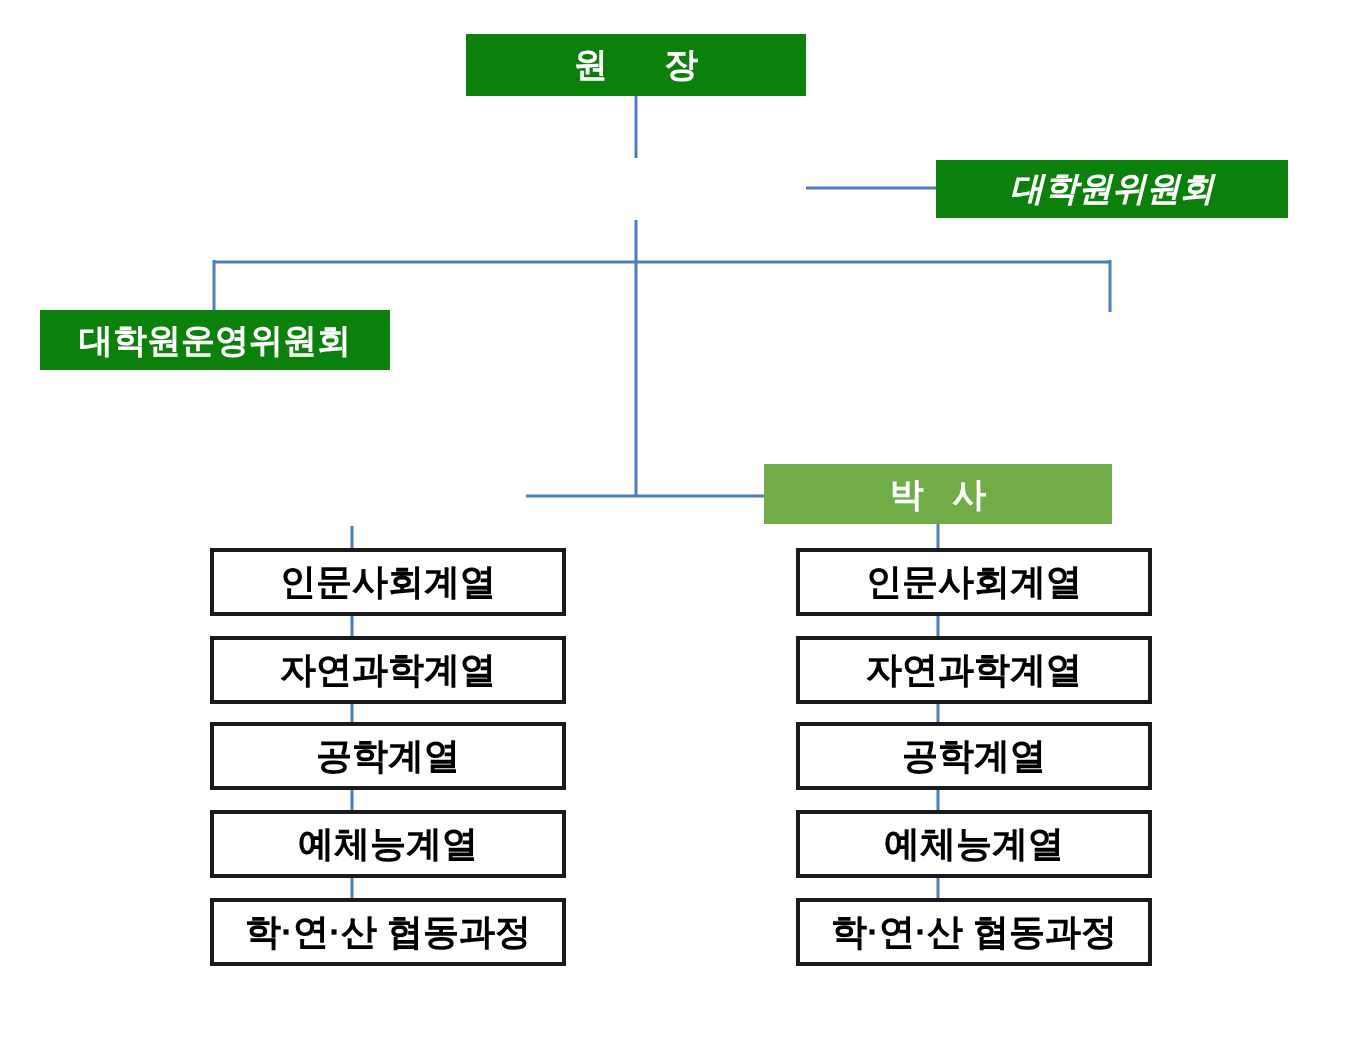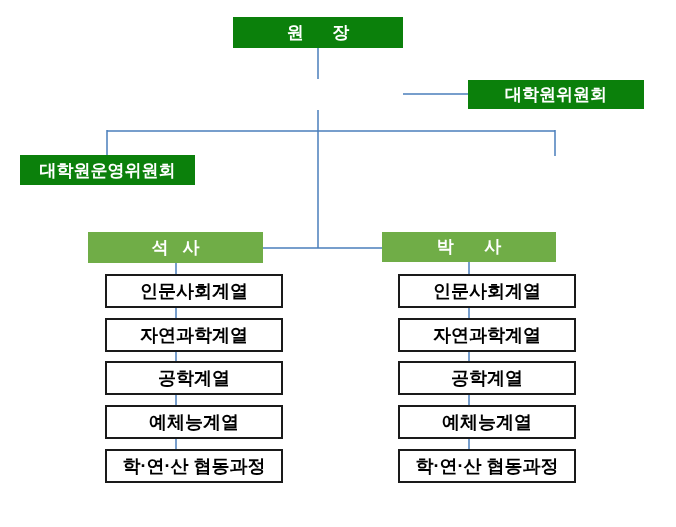--- a/index.html
+++ b/index.html
@@ -69,28 +69,27 @@
     <line x1="107" y1="130" x2="107" y2="155"></line>
     <line x1="555" y1="130" x2="555" y2="156"></line>
     <line x1="263" y1="248" x2="382" y2="248"></line>
     <line x1="176" y1="263" x2="176" y2="451"></line>
     <line x1="469" y1="262" x2="469" y2="451"></line>
   </svg>
 
   <div class="box green" style="left:233px; top:17px; width:170px; height:31px;">원      장</div>
 
 
-  <div class="box green" style="left:468px; top:80px; width:176px; height:29px;">대학원위원회</div>
+  <div class="box green" style="left:468px; top:80px; width:176px; height:29px;font-style:italic;">대학원위원회</div>
 
   <div class="box green" style="left:20px; top:155px; width:175px; height:30px;">대학원운영위원회</div>
 
 
-  <div class="box lightgreen" style="left:88px; top:232px; width:175px; height:31px;">석   사</div>
 
-  <div class="box lightgreen" style="left:382px; top:232px; width:174px; height:30px;font-family:Liberation Mono, monospace;">박   사</div>
+  <div class="box lightgreen" style="left:382px; top:232px; width:174px; height:30px;">박   사</div>
 
   <div class="box track" style="left:87px; top:274px; width:178px; height:34px;">인문사회계열</div>
   <div class="box track" style="left:87px; top:318px; width:178px; height:34px;">자연과학계열</div>
   <div class="box track" style="left:87px; top:361px; width:178px; height:34px;">공학계열</div>
   <div class="box track" style="left:87px; top:405px; width:178px; height:34px;">예체능계열</div>
   <div class="box track" style="left:87px; top:449px; width:178px; height:34px;">학·연·산 협동과정</div>
 
   <div class="box track" style="left:380px; top:274px; width:178px; height:34px;">인문사회계열</div>
   <div class="box track" style="left:380px; top:318px; width:178px; height:34px;">자연과학계열</div>
   <div class="box track" style="left:380px; top:361px; width:178px; height:34px;">공학계열</div>

